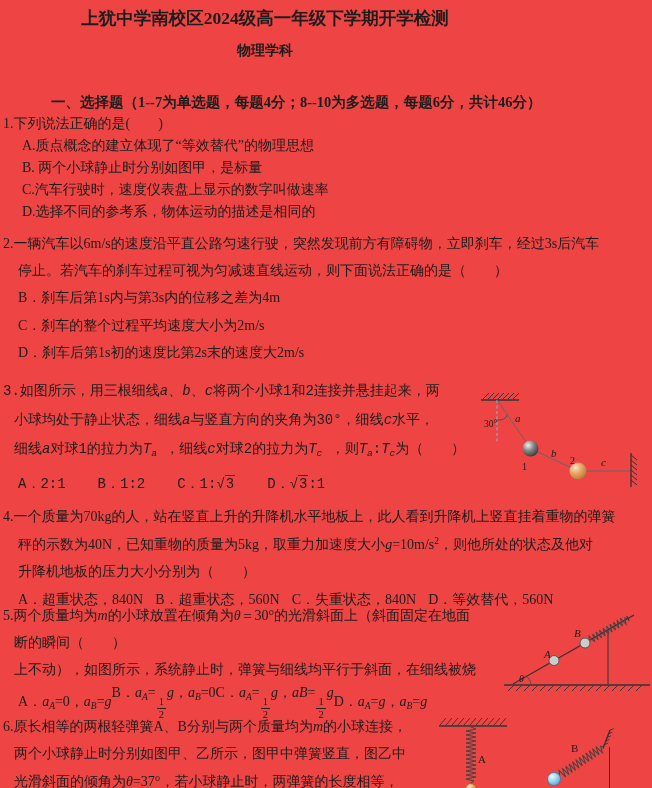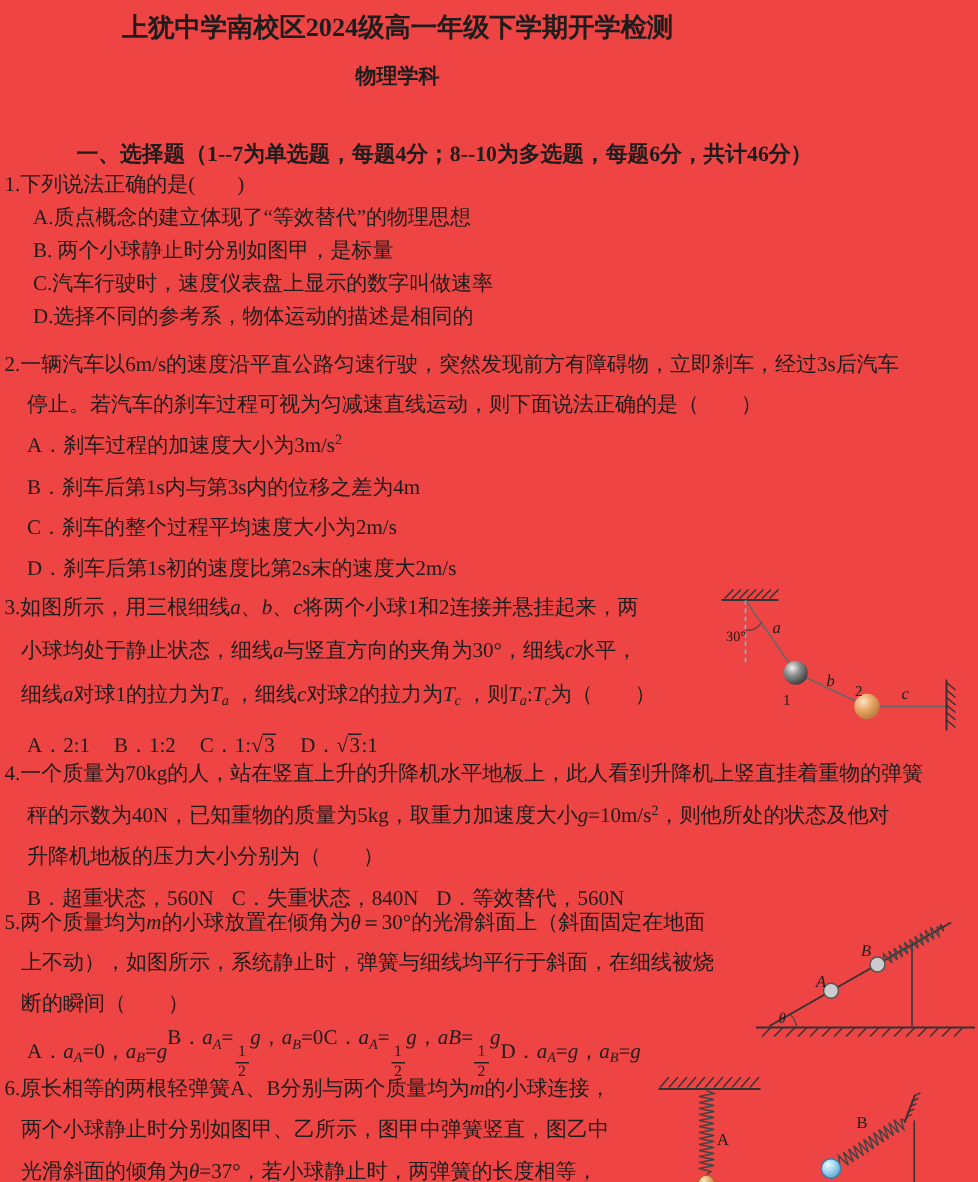--- a/index.html
+++ b/index.html
@@ -36,31 +36,30 @@
     <div class="ln">1.下列说法正确的是(　　)</div>
     <div class="ln" style="padding-left:19px">A.质点概念的建立体现了“等效替代”的物理思想</div>
     <div class="ln" style="padding-left:19px">B. 两个小球静止时分别如图甲，是标量</div>
     <div class="ln" style="padding-left:19px">C.汽车行驶时，速度仪表盘上显示的数字叫做速率</div>
     <div class="ln" style="padding-left:19px">D.选择不同的参考系，物体运动的描述是相同的</div>
   </div>
 
   <div class="abs" style="left:3px;top:230px;line-height:27.2px;">
     <div class="ln">2.一辆汽车以6m/s的速度沿平直公路匀速行驶，突然发现前方有障碍物，立即刹车，经过3s后汽车</div>
     <div class="ln" style="padding-left:15px">停止。若汽车的刹车过程可视为匀减速直线运动，则下面说法正确的是（　　）</div>
-    <div class="ln" style="padding-left:15px">A．刹车过程的加速度大小为3m/s<sup>2</sup></div>
     <div class="ln" style="padding-left:15px">B．刹车后第1s内与第3s内的位移之差为4m</div>
     <div class="ln" style="padding-left:15px">C．刹车的整个过程平均速度大小为2m/s</div>
     <div class="ln" style="padding-left:15px">D．刹车后第1s初的速度比第2s末的速度大2m/s</div>
   </div>
 
-  <div class="abs" style="left:3px;top:391px;line-height:29px;width:470px;">
+  <div class="abs" style="left:3px;top:377px;line-height:29px;width:470px;font-family:Liberation Mono, monospace;">
     <div class="ln">3.如图所示，用三根细线<i>a</i>、<i>b</i>、<i>c</i>将两个小球1和2连接并悬挂起来，两</div>
     <div class="ln" style="padding-left:11px">小球均处于静止状态，细线<i>a</i>与竖直方向的夹角为30°，细线<i>c</i>水平，</div>
     <div class="ln" style="padding-left:11px">细线<i>a</i>对球1的拉力为<i>T</i><sub>a</sub> ，细线<i>c</i>对球2的拉力为<i>T</i><sub>c</sub> ，则<i>T</i><sub>a</sub>:<i>T</i><sub>c</sub>为（　　）</div>
-    <div class="opt-row" style="margin-top:10px;padding-left:15px;column-gap:16px;line-height:20px;">
+    <div class="opt-row" style="margin-top:10px;padding-left:15px;column-gap:32px;line-height:20px;">
       <span>A．2:1</span>
       <span>B．1:2</span>
       <span>C．1:<span class="sqrt">√<span class="radicand">3</span></span></span>
       <span>D．<span class="sqrt">√<span class="radicand">3</span></span>:1</span>
     </div>
   </div>
 
   <svg class="abs" style="left:479px;top:385px;" width="170" height="108" viewBox="0 0 170 108">
     <g stroke="#333" stroke-width="1" fill="none">
       <line x1="2" y1="15" x2="40" y2="15" stroke-width="1.3"></line>
@@ -100,30 +99,31 @@
     <text x="122" y="81" font-size="11" class="it">c</text>
     <text x="43" y="85" font-size="10">1</text>
     <text x="91" y="79" font-size="10">2</text>
   </svg>
 
   <div class="abs" style="left:3px;top:503px;line-height:27.7px;">
     <div class="ln">4.一个质量为70kg的人，站在竖直上升的升降机水平地板上，此人看到升降机上竖直挂着重物的弹簧</div>
     <div class="ln" style="padding-left:15px">秤的示数为40N，已知重物的质量为5kg，取重力加速度大小<i>g</i>=10m/s<sup>2</sup>，则他所处的状态及他对</div>
     <div class="ln" style="padding-left:15px">升降机地板的压力大小分别为（　　）</div>
     <div class="opt-row" style="padding-left:15px;column-gap:12px;">
+      <span>A．超重状态，840N</span>
       <span>B．超重状态，560N</span>
       <span>C．失重状态，840N</span>
       <span>D．等效替代，560N</span>
     </div>
   </div>
 
   <div class="abs" style="left:3px;top:602px;line-height:27px;width:500px;">
     <div class="ln">5.两个质量均为<i>m</i>的小球放置在倾角为<i>θ</i>＝30°的光滑斜面上（斜面固定在地面</div>
+    <div class="ln" style="padding-left:11px">断的瞬间（　　）</div>
     <div class="ln" style="padding-left:11px">上不动），如图所示，系统静止时，弹簧与细线均平行于斜面，在细线被烧</div>
-    <div class="ln" style="padding-left:11px">断的瞬间（　　）</div>
     <div class="opt-row" style="margin-top:1px;padding-left:15px;column-gap:0;line-height:18px;">
       <span>A．<i>a</i><sub>A</sub>=0，<i>a</i><sub>B</sub>=<i>g</i></span>
       <span>B．<i>a</i><sub>A</sub>=<span class="frac">
             <span class="num">1</span>
             <span class="den">2</span>
           </span><i>g</i>，<i>a</i><sub>B</sub>=0</span>
       <span>C．<i>a</i><sub>A</sub>=<span class="frac">
             <span class="num">1</span>
             <span class="den">2</span>
           </span><i>g</i>，<i>aB</i>=<span class="frac">

